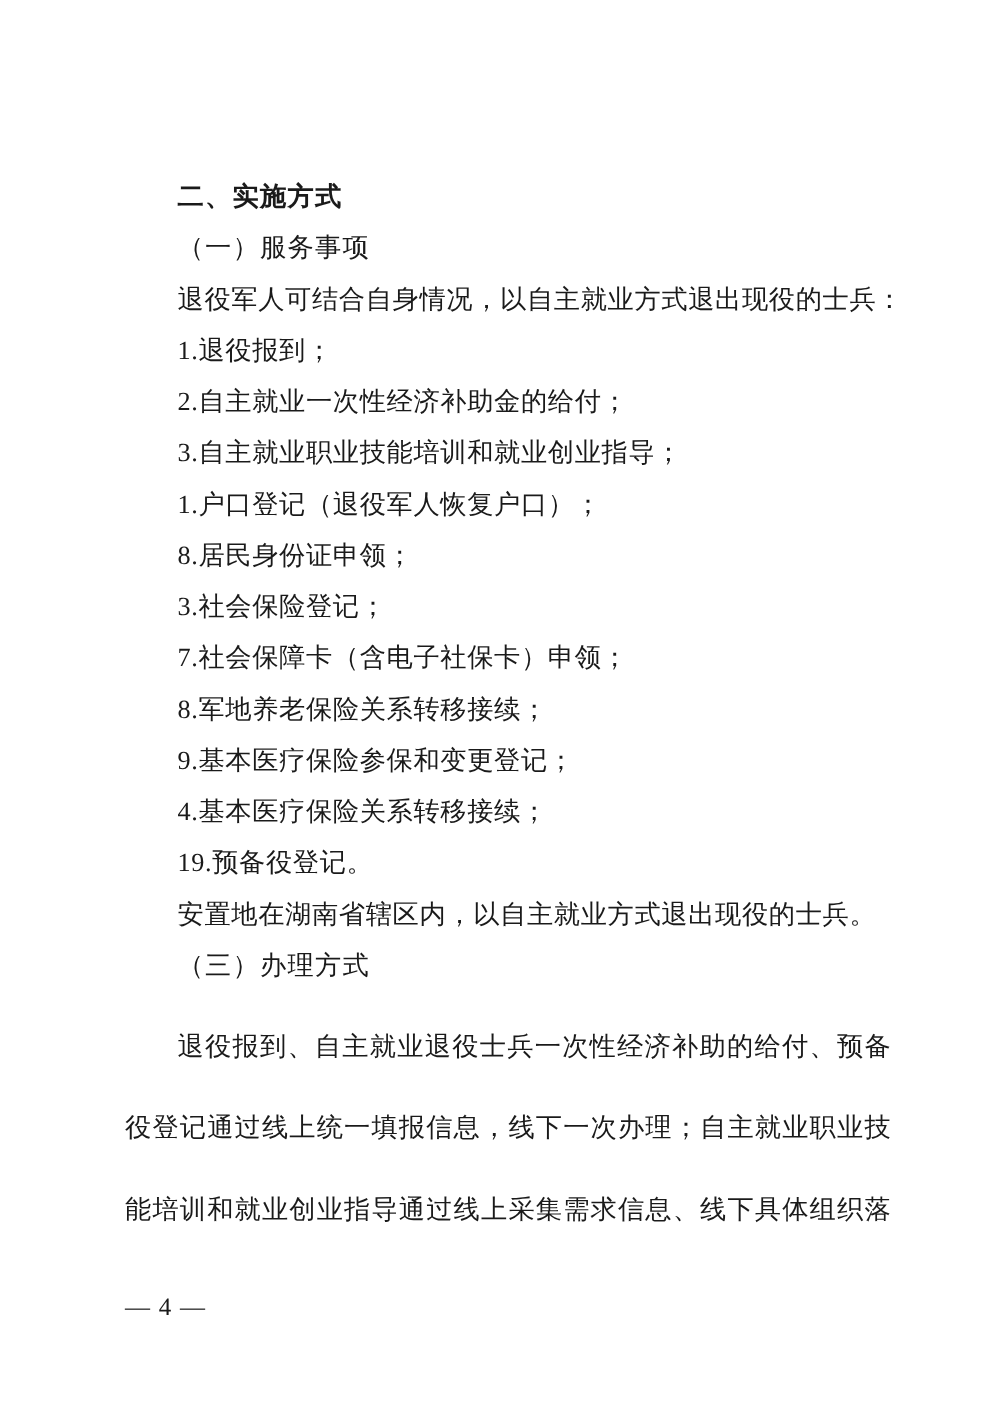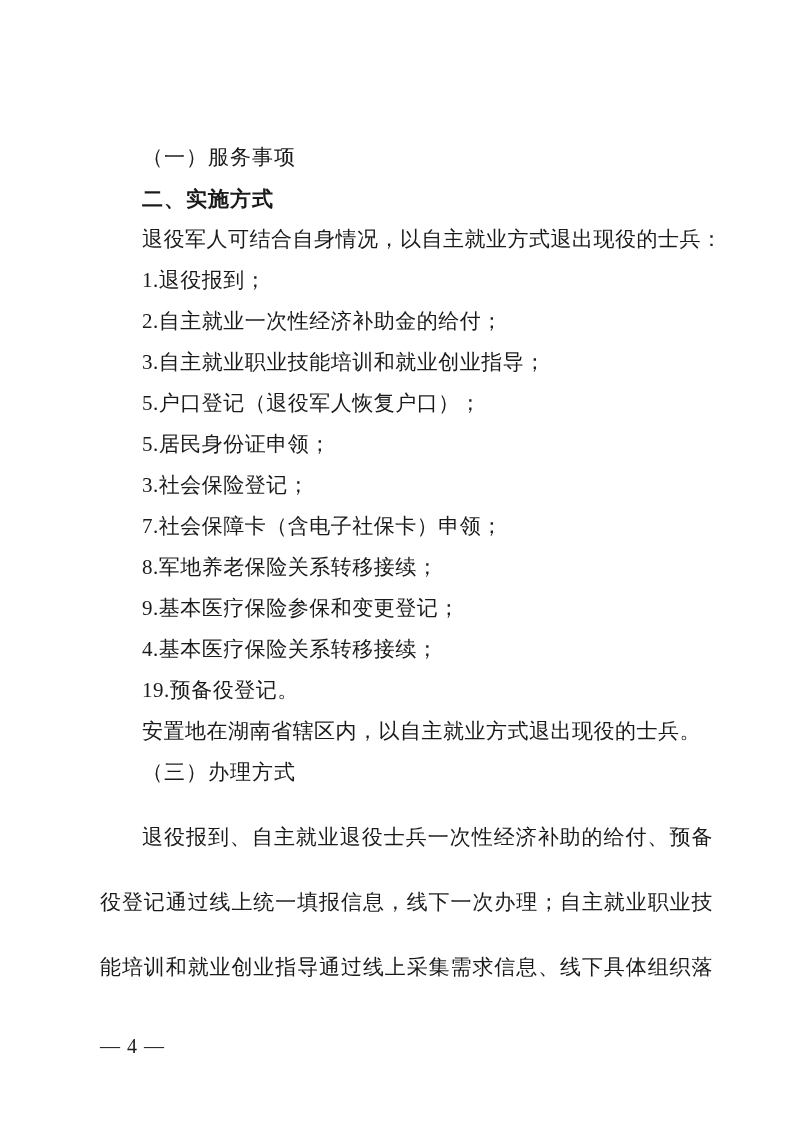--- a/index.html
+++ b/index.html
@@ -60,31 +60,31 @@
     letter-spacing: 1px;
     color: #1a1a1a;
   }
 </style>
 </head>
 <body>
 
 <div class="page">
   <div class="content">
 
+    <div class="line heading indent">二、实施方式</div>
+
     <div class="line sub indent">（一）服务事项</div>
-
-    <div class="line heading indent">二、实施方式</div>
 
     <div class="line indent">退役军人可结合自身情况，以自主就业方式退出现役的士兵：</div>
 
     <div class="line indent">1.退役报到；</div>
     <div class="line indent">2.自主就业一次性经济补助金的给付；</div>
     <div class="line indent">3.自主就业职业技能培训和就业创业指导；</div>
-    <div class="line indent">5.户口登记（退役军人恢复户口）；</div>
-    <div class="line indent">5.居民身份证申领；</div>
+    <div class="line indent">1.户口登记（退役军人恢复户口）；</div>
+    <div class="line indent">8.居民身份证申领；</div>
     <div class="line indent">3.社会保险登记；</div>
     <div class="line indent">7.社会保障卡（含电子社保卡）申领；</div>
     <div class="line indent">8.军地养老保险关系转移接续；</div>
     <div class="line indent">9.基本医疗保险参保和变更登记；</div>
     <div class="line indent">4.基本医疗保险关系转移接续；</div>
     <div class="line indent">19.预备役登记。</div>
 
 
     <div class="line indent">安置地在湖南省辖区内，以自主就业方式退出现役的士兵。</div>
 

